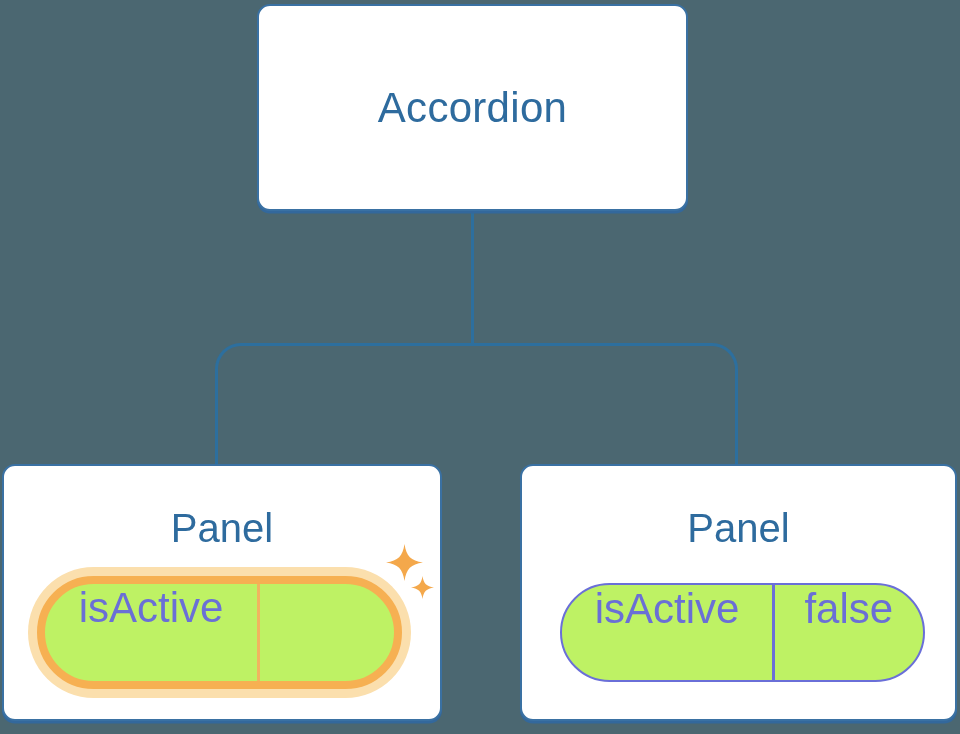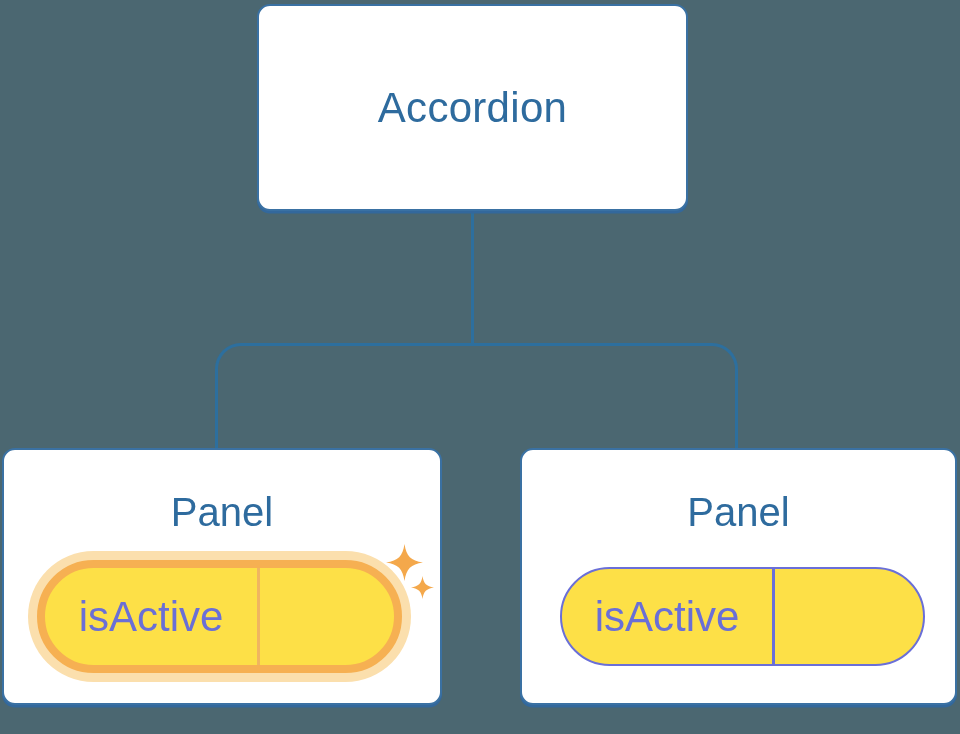--- a/index.html
+++ b/index.html
@@ -51,21 +51,21 @@
     align-items: center;
     justify-content: center;
   }
   .node-title {
     font-size: 42px;
     font-weight: 500;
     color: #2e6b9e;
     letter-spacing: 0.3px;
   }
   .panel {
-    top: 448px;
+    top: 464px;
     width: 440px;
     height: 257px;
   }
   .panel-left  { left: 2px; }
   .panel-right { left: 520px; width: 437px; }
 
   .panel-title {
     position: absolute;
     top: 510px;
     left: 0;
@@ -76,22 +76,22 @@
     color: #2e6b9e;
     line-height: 48px;
   }
   .panel .panel-title { top: 38px; }
 
   
   .pill {
     position: absolute;
     box-sizing: border-box;
     display: flex;
-    align-items: center;
-    background: #fde047;
+    align-items: flex-start;
+    background: #bef264;
   }
   .pill-cell {
     display: flex;
     align-items: center;
     justify-content: center;
     font-size: 42px;
     color: #6a6fd6;
     white-space: nowrap;
   }
   .pill-divider { align-self: stretch; }
@@ -152,20 +152,21 @@
       <div class="pill-cell cell-key">isActive</div>
       <div class="pill-divider"></div>
     </div>
   </div>
 
   <div class="node panel panel-right">
     <div class="panel-title">Panel</div>
     <div class="pill pill-inactive">
       <div class="pill-cell cell-key">isActive</div>
       <div class="pill-divider"></div>
+      <div class="pill-cell cell-value">false</div>
     </div>
   </div>
 
   <div class="sparkles">
     <svg class="sparkle-large" viewBox="0 0 100 100" xmlns="http://www.w3.org/2000/svg">
       <path d="M50 0 C55 33 67 45 100 50 C67 55 55 67 50 100 C45 67 33 55 0 50 C33 45 45 33 50 0 Z" fill="#f4a84b"></path>
     </svg>
     <svg class="sparkle-small" viewBox="0 0 100 100" xmlns="http://www.w3.org/2000/svg">
       <path d="M50 0 C55 33 67 45 100 50 C67 55 55 67 50 100 C45 67 33 55 0 50 C33 45 45 33 50 0 Z" fill="#f4a84b"></path>
     </svg>

